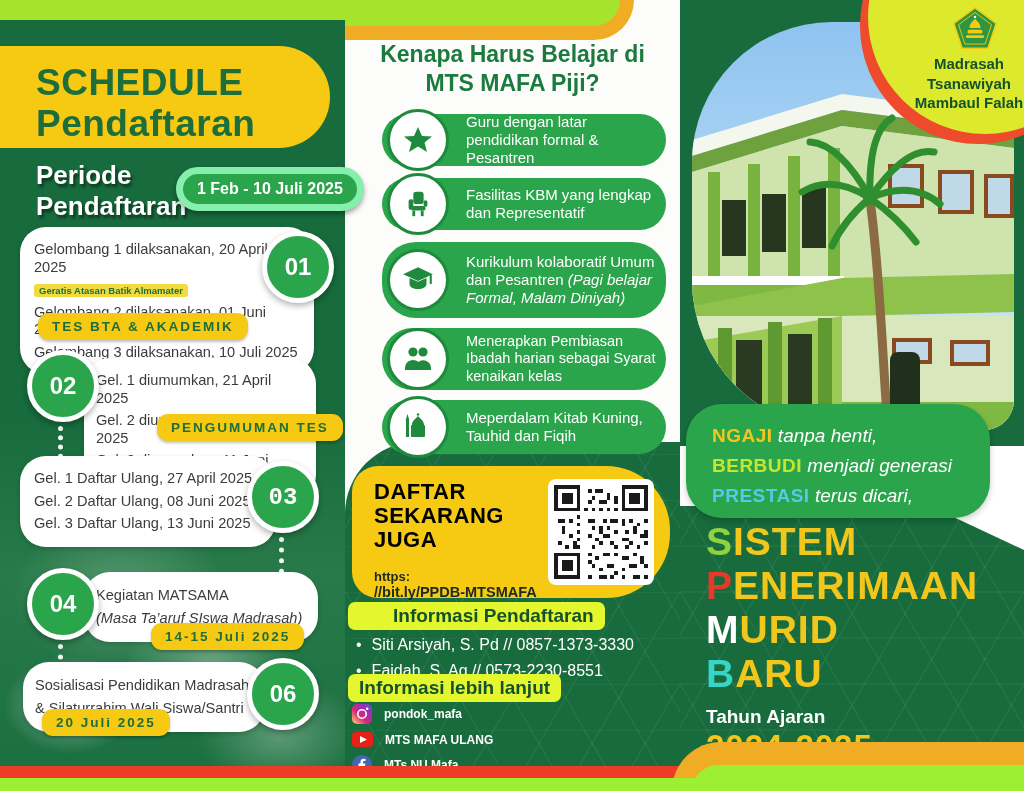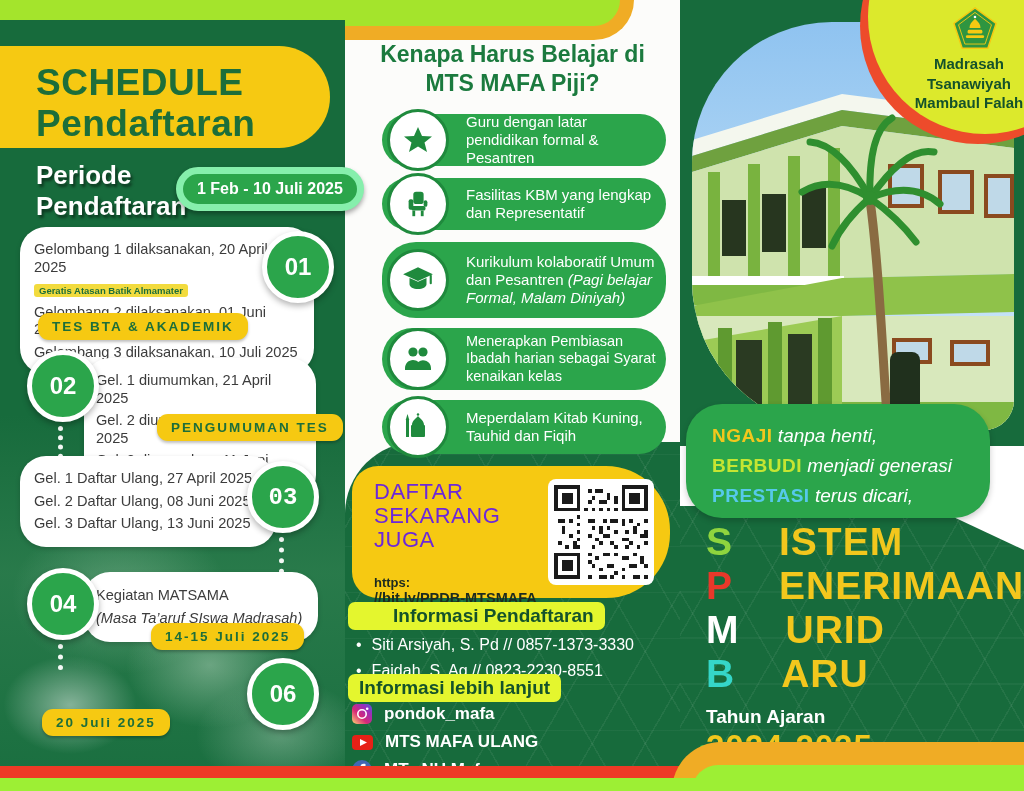--- a/index.html
+++ b/index.html
@@ -50,47 +50,47 @@
     border-radius:50%;background:#fff;border:3px solid #1F8A3D;box-sizing:border-box;display:flex;
     align-items:center;justify-content:center;}
   .tri-pattern{background-image:
       repeating-linear-gradient(60deg,rgba(255,255,255,.06) 0 1.5px,transparent 1.5px 46px),
       repeating-linear-gradient(-60deg,rgba(255,255,255,.06) 0 1.5px,transparent 1.5px 46px),
       repeating-linear-gradient(0deg,rgba(255,255,255,.04) 0 1.5px,transparent 1.5px 46px);}
   .mid-green{left:345px;top:442px;width:335px;height:335px;background-color:#176B3C;
     border-top-left-radius:72px;z-index:2;}
   .cta-card{left:352px;top:466px;width:318px;height:132px;background:#F6C912;
     border-radius:26px 64px 64px 26px;z-index:4;box-sizing:border-box;padding:14px 16px 0 22px;}
-  .cta-title{color:#6d28d9;font-weight:400;font-size:22px;line-height:1.08;letter-spacing:.5px;}
-  .cta-https{color:#1c2a20;font-weight:700;font-size:13px;margin-top:24px;}
+  .cta-title{color:#000000;font-weight:700;font-size:22px;line-height:1.08;letter-spacing:.5px;}
+  .cta-https{color:#1c2a20;font-weight:700;font-size:13px;margin-top:18px;}
   .cta-url{color:#1c2a20;font-weight:700;font-size:14.5px;}
   .qr-box{position:absolute;right:16px;top:13px;width:106px;height:106px;background:#fff;
     border-radius:8px;display:flex;align-items:center;justify-content:center;}
   .info-label{background:#E4F62E;color:#14522B;font-weight:700;font-size:19px;border-radius:7px;
     padding:3px 11px;z-index:4;white-space:nowrap;}
   .contact-row{display:flex;align-items:baseline;color:#fff;font-size:16px;margin-bottom:8px;}
   .bullet{margin-right:10px;font-size:16px;}
   .social-row{display:flex;align-items:center;margin-bottom:8px;}
-  .social-label{color:#fff;font-weight:700;font-size:17px;margin-left:12px;}
+  .social-label{color:#fff;font-weight:700;font-size:12px;margin-left:12px;}
 
   
   .right-white{left:680px;top:0;width:344px;height:777px;background:#fff;z-index:1;}
   .right-green-top{left:680px;top:0;width:344px;height:446px;background:#176B3C;z-index:2;}
   .photo{left:692px;top:22px;width:322px;height:408px;z-index:3;overflow:hidden;
     border-radius:140px 10px 30px 150px;}
   .quote-card{left:686px;top:404px;width:304px;height:114px;background:#2BA54B;border-radius:36px;
     z-index:5;box-sizing:border-box;padding:17px 0 0 26px;box-shadow:0 3px 6px rgba(0,0,0,.2);}
   .quote-line{font-size:19px;line-height:1.58;color:#fff;font-style:italic;white-space:nowrap;}
   .quote-lead{font-style:normal;font-weight:700;letter-spacing:.5px;}
   .spmb-panel{left:680px;top:506px;width:344px;height:271px;background-color:#176B3C;z-index:2;}
   .spmb-wedge{left:930px;top:506px;width:94px;height:44px;background:#fff;z-index:3;
     clip-path:polygon(0 0,100% 0,100% 100%);}
   .spmb-text{left:706px;top:520px;z-index:4;}
   .spmb-line{font-weight:700;font-size:39px;line-height:44px;letter-spacing:1px;white-space:nowrap;}
-  .spmb-rest{color:#F2C71D;margin-left:46px;}
+  .spmb-rest{color:#F2C71D;}
   .tahun-label{color:#fff;font-weight:700;font-size:19px;margin-top:10px;}
   .tahun-value{color:#F2C71D;font-weight:700;font-size:33px;letter-spacing:1px;}
   .spmb-underline{left:700px;top:745px;width:258px;height:5px;background:#2DB84D;border-radius:3px;z-index:4;}
   .badge-ring{left:860px;top:-92px;width:236px;height:236px;border-radius:50%;background:#ED4B2B;z-index:6;}
   .badge-circle{left:868px;top:-100px;width:234px;height:234px;border-radius:50%;background:#DCE92C;z-index:7;}
   .badge-logo{left:952px;top:6px;z-index:8;}
   .badge-text{left:884px;top:54px;width:170px;z-index:8;text-align:center;color:#14522B;
     font-weight:700;font-size:15px;line-height:1.3;}
 
   
@@ -151,20 +151,24 @@
   <div class="abs dots" style="left:279px;top:537px;height:58px;"></div>
 
   <div class="abs card" style="left:84px;top:572px;width:234px;padding:10px 12px;">
     <div class="card-line">Kegiatan MATSAMA</div>
     <div class="card-line" style="font-style:italic;">(Masa Ta’aruf SIswa Madrasah)</div>
   </div>
   <div class="abs num-circle" style="left:27px;top:568px;">04</div>
   <div class="abs dots" style="left:58px;top:644px;height:26px;"></div>
   <div class="abs badge-yellow" style="left:151px;top:623px;">14-15 Juli 2025</div>
 
+  <div class="abs card" style="left:23px;top:662px;width:242px;padding:10px 12px;">
+    <div class="card-line">Sosialisasi Pendidikan Madrasah</div>
+    <div class="card-line">&amp; Silaturrahim Wali Siswa/Santri</div>
+  </div>
   <div class="abs num-circle" style="left:247px;top:658px;">06</div>
   <div class="abs badge-yellow" style="left:42px;top:709px;">20 Juli 2025</div>
 
   <div class="abs mid-white"></div>
 
   <div class="abs mid-heading">
     <div>Kenapa Harus Belajar di</div>
     <div>MTS MAFA Piji?</div>
   </div>
 
@@ -252,21 +256,21 @@
   </div>
 
   <div class="abs info-label" style="left:348px;top:602px;z-index:4;padding-left:45px;">Informasi Pendaftaran</div>
   <div class="abs" style="left:356px;top:636px;z-index:4;">
     <div class="contact-row">
       <span class="bullet">•</span>
       <span>Siti Arsiyah, S. Pd // 0857-1373-3330</span>
     </div>
     <div class="contact-row">
       <span class="bullet">•</span>
-      <span>Faidah, S. Ag // 0823-2230-8551</span>
+      <span>Faidah, S. Ag // 0573-2230-8551</span>
     </div>
   </div>
   <div class="abs info-label" style="left:348px;top:674px;z-index:4;">Informasi lebih lanjut</div>
 
   <div class="abs" style="left:352px;top:704px;z-index:4;">
     <div class="social-row">
       <svg width="20" height="20" viewBox="0 0 20 20">
         <defs>
             <linearGradient id="ig" x1="0" y1="1" x2="1" y2="0">
           <stop offset="0" stop-color="#FEDA75"></stop>

